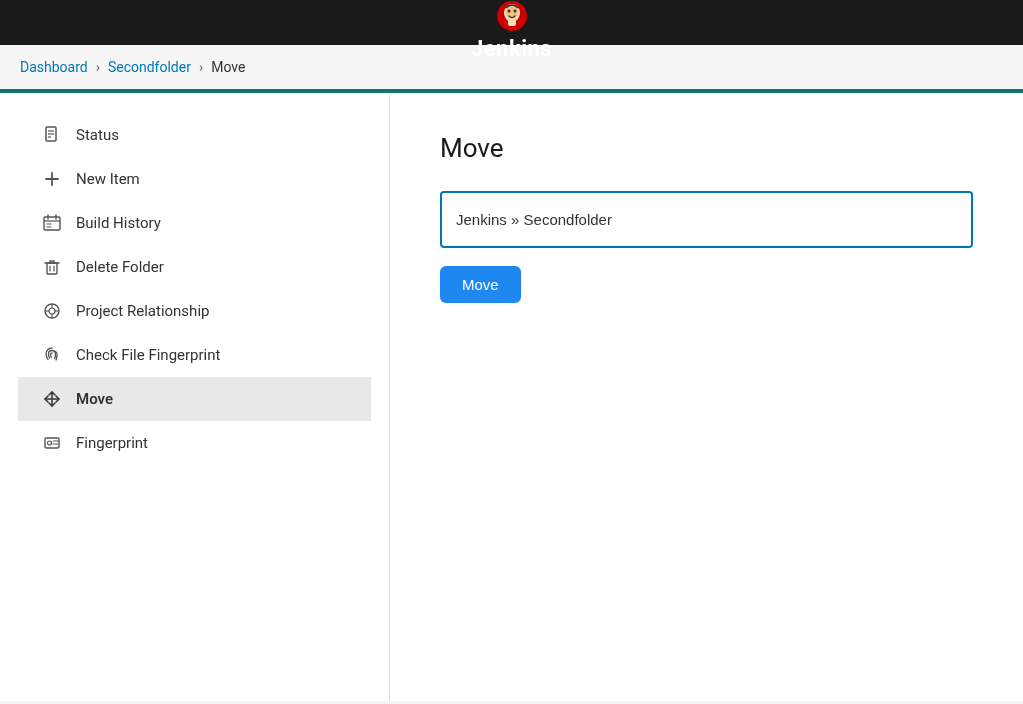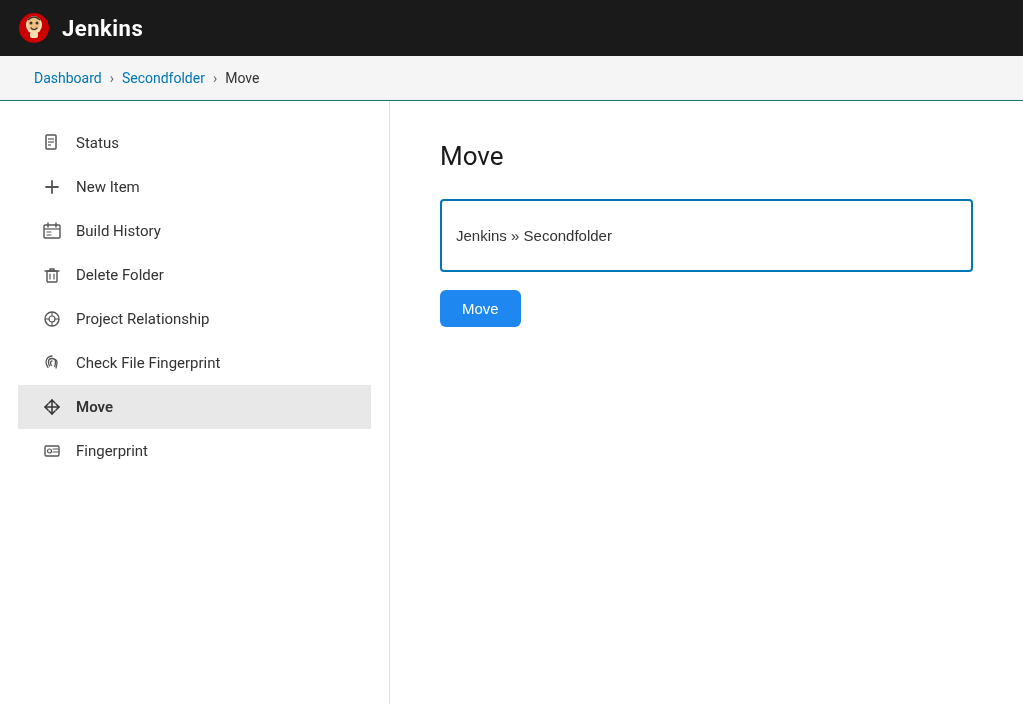--- a/index.html
+++ b/index.html
@@ -12,25 +12,26 @@
       font-family: -apple-system, BlinkMacSystemFont, 'Segoe UI', Roboto, sans-serif;
       background: #f5f5f5;
       width: 1023px;
       min-height: 704px;
       overflow-x: hidden;
     }
 
     
     .header {
       background: #1a1a1a;
-      height: 56px;
+      height: 45px;
       display: flex;
       align-items: center;
       padding: 0 16px;
-      gap: 10px;
+      gap: 4px;
+      flex-direction: column;
     }
 
     .header-logo {
       width: 36px;
       height: 36px;
       display: flex;
       align-items: center;
       justify-content: center;
     }
 
@@ -42,25 +43,25 @@
     .header-title {
       color: #ffffff;
       font-size: 22px;
       font-weight: bold;
       letter-spacing: 0.5px;
     }
 
     
     .breadcrumb {
       background: #f5f5f5;
-      padding: 14px 34px;
+      padding: 14px 20px;
       display: flex;
       align-items: center;
       gap: 8px;
-      border-bottom: 1px solid #0f766e;
+      border-bottom: 4px solid #0f766e;
     }
 
     .breadcrumb-item {
       color: #0077b5;
       font-size: 14px;
       cursor: pointer;
       text-decoration: none;
     }
 
     .breadcrumb-separator {
@@ -131,21 +132,21 @@
     .form-label {
       font-size: 15px;
       color: #333;
       margin-bottom: 12px;
       display: block;
     }
 
     .destination-input {
       width: 100%;
       max-width: 580px;
-      padding: 26px 14px;
+      padding: 18px 14px;
       font-size: 15px;
       border: 2px solid #0077b5;
       border-radius: 4px;
       outline: none;
       color: #333;
       background: #fff;
       margin-bottom: 18px;
     }
 
     .move-button {

